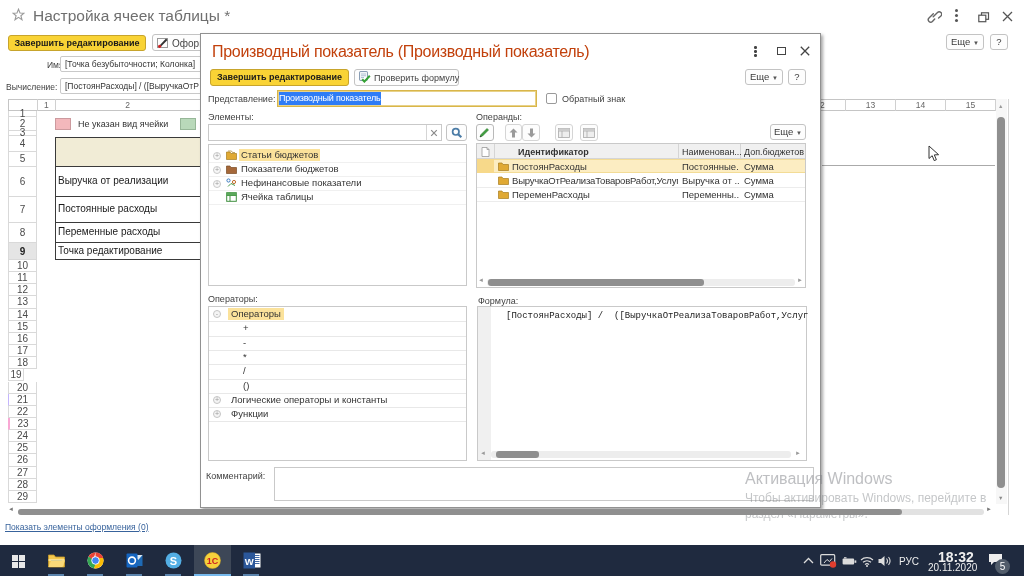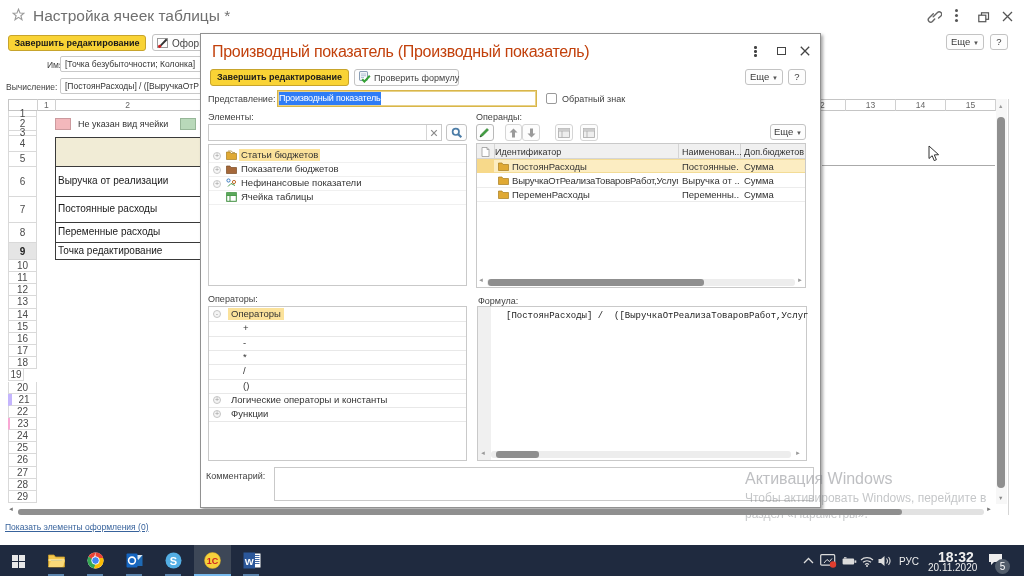--- a/index.html
+++ b/index.html
@@ -73,21 +73,21 @@
 <div class="cell-num" style="left:8px;top:272.15px;width:29px;height:12.15px;line-height:12.15px;border-left:1px solid #d9d9d9;">11</div>
 <div class="cell-num" style="left:8px;top:284.30px;width:29px;height:12.15px;line-height:12.15px;border-left:1px solid #d9d9d9;">12</div>
 <div class="cell-num" style="left:8px;top:296.45px;width:29px;height:12.15px;line-height:12.15px;border-left:1px solid #d9d9d9;">13</div>
 <div class="cell-num" style="left:8px;top:308.60px;width:29px;height:12.15px;line-height:12.15px;border-left:1px solid #d9d9d9;">14</div>
 <div class="cell-num" style="left:8px;top:320.75px;width:29px;height:12.15px;line-height:12.15px;border-left:1px solid #d9d9d9;">15</div>
 <div class="cell-num" style="left:8px;top:332.90px;width:29px;height:12.15px;line-height:12.15px;border-left:1px solid #d9d9d9;">16</div>
 <div class="cell-num" style="left:8px;top:345.05px;width:29px;height:12.15px;line-height:12.15px;border-left:1px solid #d9d9d9;">17</div>
 <div class="cell-num" style="left:8px;top:357.20px;width:29px;height:12.15px;line-height:12.15px;border-left:1px solid #d9d9d9;">18</div>
 <div class="cell-num" style="left:8px;top:369.35px;width:16px;height:12.15px;line-height:12.15px;border-left:1px solid #d9d9d9;">19</div>
 <div class="cell-num" style="left:8px;top:381.50px;width:29px;height:12.15px;line-height:12.15px;border-left:1px solid #d9d9d9;">20</div>
-<div class="cell-num" style="left:8px;top:393.65px;width:29px;height:12.15px;line-height:12.15px;border-left:4px solid #c4b5fd;">21</div>
+<div class="cell-num" style="left:8px;top:393.65px;width:29px;height:12.15px;line-height:12.15px;border-left:1px solid #c4b5fd;">21</div>
 <div class="cell-num" style="left:8px;top:405.80px;width:29px;height:12.15px;line-height:12.15px;border-left:1px solid #d9d9d9;">22</div>
 <div class="cell-num" style="left:8px;top:417.95px;width:29px;height:12.15px;line-height:12.15px;border-left:2px solid #f9a8d4;">23</div>
 <div class="cell-num" style="left:8px;top:430.10px;width:29px;height:12.15px;line-height:12.15px;border-left:1px solid #d9d9d9;">24</div>
 <div class="cell-num" style="left:8px;top:442.25px;width:29px;height:12.15px;line-height:12.15px;border-left:1px solid #d9d9d9;">25</div>
 <div class="cell-num" style="left:8px;top:454.40px;width:29px;height:12.15px;line-height:12.15px;border-left:1px solid #d9d9d9;">26</div>
 <div class="cell-num" style="left:8px;top:466.55px;width:29px;height:12.15px;line-height:12.15px;border-left:1px solid #d9d9d9;">27</div>
 <div class="cell-num" style="left:8px;top:478.70px;width:29px;height:12.15px;line-height:12.15px;border-left:1px solid #d9d9d9;">28</div>
 <div class="cell-num" style="left:8px;top:490.85px;width:29px;height:12.15px;line-height:12.15px;border-left:1px solid #d9d9d9;">29</div>
 <div class="abs" style="left:54.5px;top:136.5px;width:146px;height:30px;background:#f1ecd6;border:1px solid #3a3a3a;"></div>
 <div class="abs" style="left:55px;top:117.5px;width:16px;height:12.5px;background:#f3b8bc;border:1px solid #cc9a9e;"></div>
@@ -218,21 +218,21 @@
 <div class="btn" style="left:770px;top:124px;width:36px;height:16px;line-height:14px;">Еще <span style="font-size:6px;color:#555;">▼</span></div>
 <div class="abs" style="left:476px;top:143px;width:330px;height:145px;background:#fff;border:1px solid #c9c9c9;"></div>
 <div class="abs" style="left:477px;top:144px;width:328px;height:15px;background:#f0f0f0;border-bottom:1px solid #d5d5d5;"></div>
 <svg class="abs" style="left:481px;top:147px;" width="9" height="10" viewBox="0 0 9 10">
     <path d="M1 0.5 L6 0.5 L8 2.5 L8 9.5 L1 9.5 Z" fill="#fff" stroke="#999" stroke-width="0.8"></path>
     <path d="M6 0.5 L6 2.5 L8 2.5" fill="none" stroke="#999" stroke-width="0.8"></path>
   </svg>
 <div class="abs" style="left:494px;top:144px;width:1px;height:15px;background:#d5d5d5;"></div>
 <div class="abs" style="left:678px;top:144px;width:1px;height:15px;background:#d5d5d5;"></div>
 <div class="abs" style="left:740px;top:144px;width:1px;height:15px;background:#d5d5d5;"></div>
-<div class="abs lbl" style="left:495px;top:147px;color:#333;">Идентификатор</div>
+<div class="abs lbl" style="left:518px;top:147px;color:#333;font-weight:bold;">Идентификатор</div>
 <div class="abs lbl" style="left:682px;top:147px;color:#333;">Наименован...</div>
 <div class="abs lbl" style="left:744px;top:147px;color:#333;">Доп.бюджетов</div>
 <div class="abs" style="left:477px;top:159px;width:328px;height:14px;background:#fcedc2;border-top:1px solid #f3dc96;border-bottom:1px solid #f3dc96;"></div>
 <div class="abs" style="left:477px;top:159px;width:17px;height:14px;background:#f7d98a;"></div>
 <svg class="abs" style="left:498px;top:161px;" width="11" height="10" viewBox="0 0 11 10">
     <path d="M0.5 2 L4 2 L5 3.5 L10.5 3.5 L10.5 9.5 L0.5 9.5 Z" fill="#e0a933" stroke="#a87d1e" stroke-width="0.7"></path>
   </svg>
 <div class="abs tree-txt" style="left:512px;top:161px;width:165px;overflow:hidden;line-height:11px;">ПостоянРасходы</div>
 <div class="abs tree-txt" style="left:682px;top:161px;width:57px;overflow:hidden;line-height:11px;">Постоянные...</div>
 <div class="abs tree-txt" style="left:744px;top:161px;line-height:11px;">Сумма</div>

